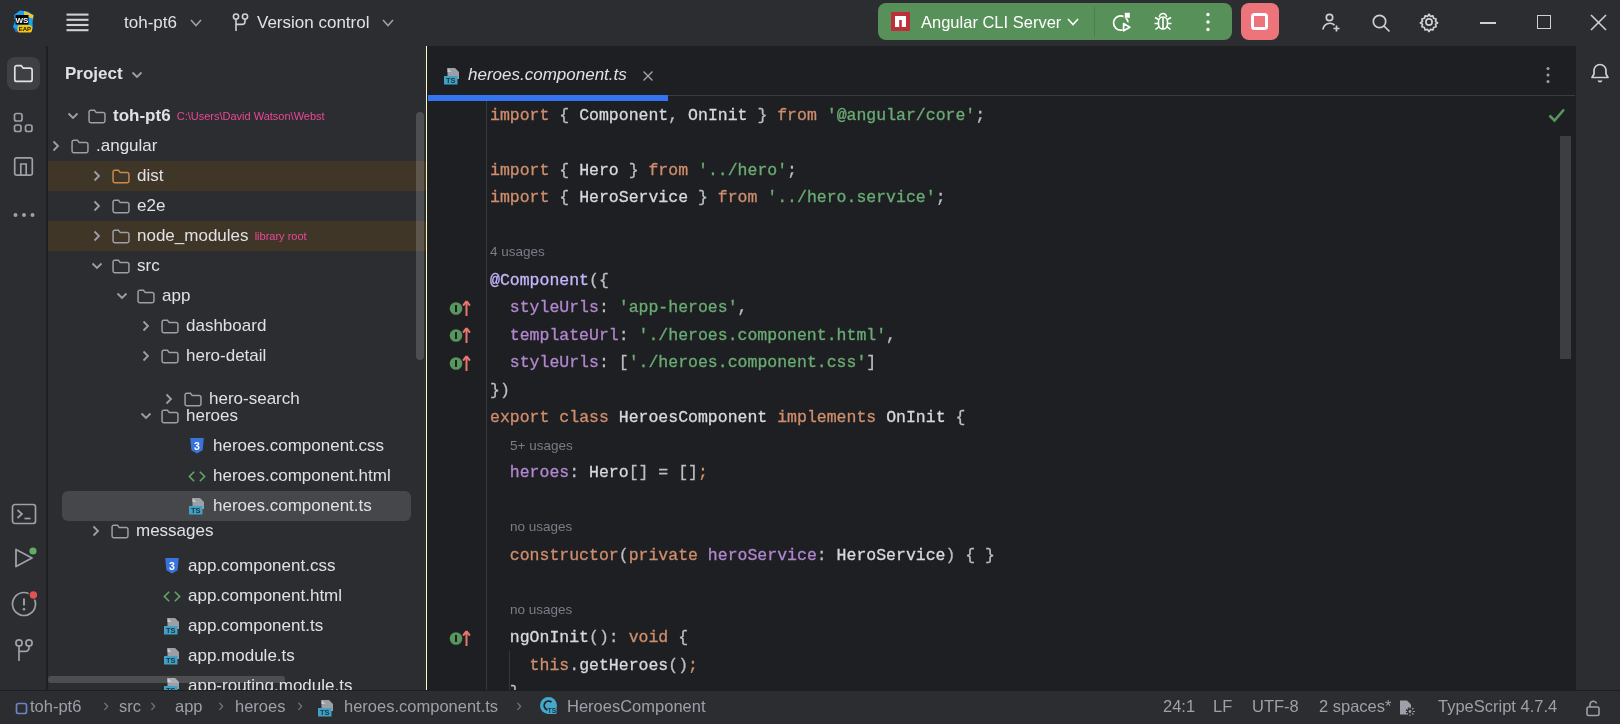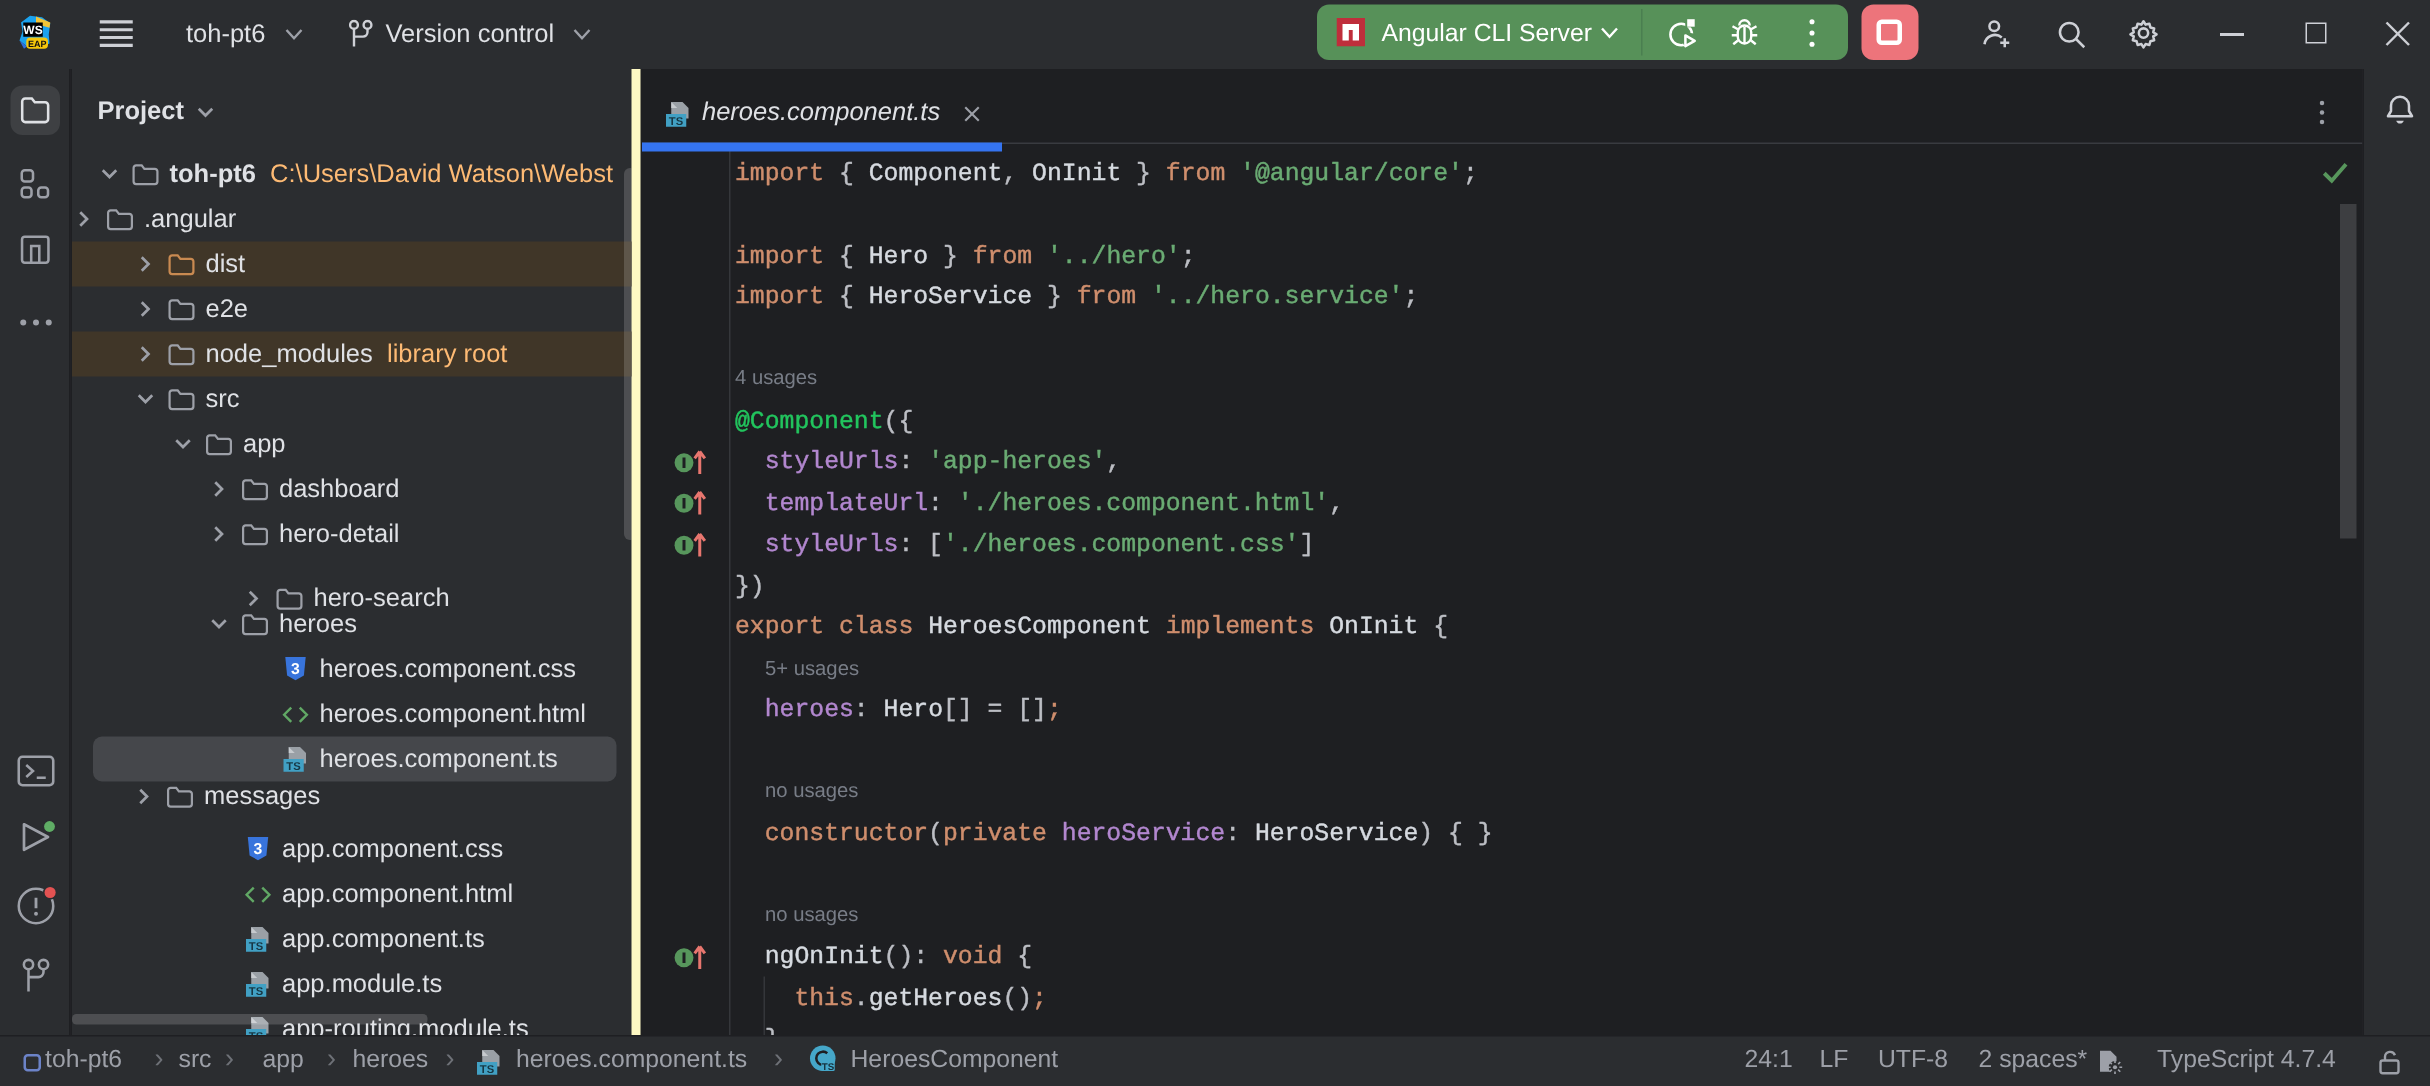--- a/index.html
+++ b/index.html
@@ -1,38 +1,38 @@
 <!DOCTYPE html>
 <html><head>
 <meta charset="utf-8">
 <style>
   * { margin:0; padding:0; box-sizing:border-box; }
   html,body { width:1620px; height:724px; overflow:hidden; background:#1e1f22;
     font-family:"Liberation Sans", sans-serif; }
   .abs { position:absolute; }
   #titlebar { position:absolute; left:0; top:0; width:1620px; height:46px; background:#2b2d30;text-align:center; }
   #leftstrip { position:absolute; left:0; top:46px; width:47px; height:644px; background:#2b2d30; border-right:1px solid #1e1f22; }
-  #project { position:absolute; left:48px; top:46px; width:379px; height:644px; background:#2b2d30; border-right:6px solid #fef9c3; overflow:hidden; }
+  #project { position:absolute; left:48px; top:46px; width:379px; height:644px; background:#2b2d30; border-right:1px solid #fef9c3; overflow:hidden; }
   #tabbar { position:absolute; left:428px; top:46px; width:1147px; height:49px; background:#1e1f22; }
   #editor { position:absolute; left:428px; top:95px; width:1147px; height:595px; background:#1e1f22; overflow:hidden; }
   #rightstrip { position:absolute; left:1575px; top:46px; width:45px; height:644px; background:#2b2d30; border-left:1px solid #1e1f22; }
   #statusbar { position:absolute; left:0; top:690px; width:1620px; height:34px; background:#2b2d30; border-top:1px solid #1e1f22; }
 
   .trow { position:absolute; left:0; width:379px; height:30px; display:flex; align-items:center; white-space:nowrap; }
   .trow .txt { font-size:17px; color:#dfe1e5; }
-  .trow .dim { font-size:17px; color:#fdba74; }
+  .trow .dim { font-size:11px; color:#ec4899; }
   .brown { background:#403628; }
   .chev { width:16px; height:16px; flex:0 0 16px; display:flex; align-items:center; justify-content:center; }
   .ficon { width:18px; height:18px; flex:0 0 18px; margin-left:7px; margin-right:7px; display:flex; align-items:center; justify-content:center; }
 
   pre, .code { font-family:"Liberation Mono", monospace; font-size:16.5px; line-height:27.4px; margin:0; }
   .cl { position:absolute; left:62px; white-space:pre; color:#bcbec4; -webkit-text-stroke:0.3px currentColor; }
   .k { color:#cf8e6d; }
   .s { color:#6aab73; }
-  .d { color:#22c55e; }
+  .d { color:#c4b5fd; }
   .f { color:#b287cf; }
   .inlay { position:absolute; font-size:13.5px; color:#787d87; font-family:"Liberation Sans",sans-serif; }
   .gicon { position:absolute; left:21px; width:22px; height:18px; }
   .w { color:#d6dae0; }
   .sbt { top:5.5px; font-size:16.5px; color:#9da0a8; }
   .sbs { top:3.5px; font-size:18px; color:#6e7177; }
 </style>
 </head>
 <body>
 

